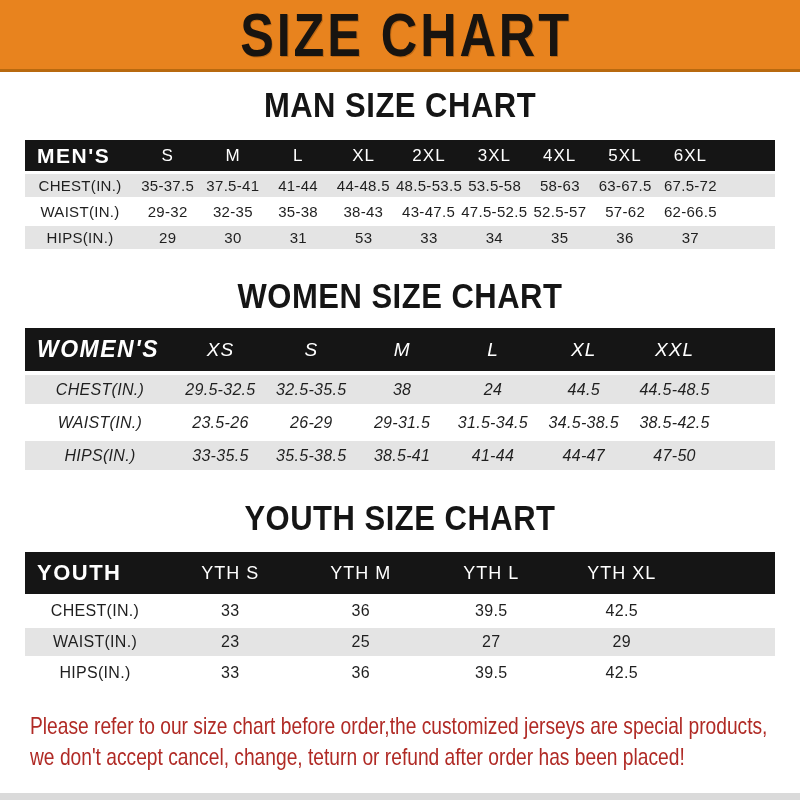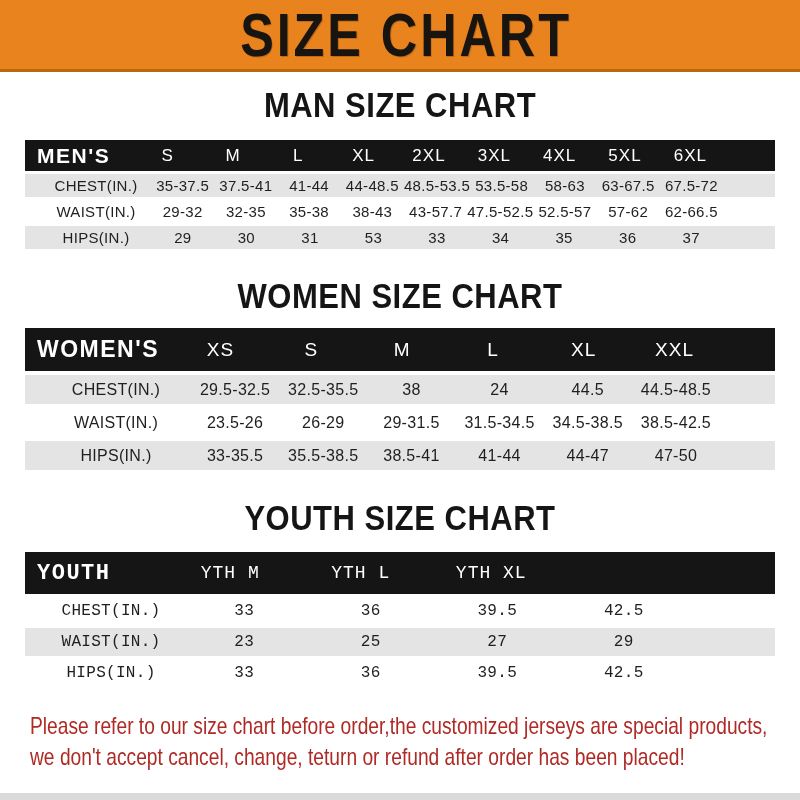--- a/index.html
+++ b/index.html
@@ -39,39 +39,39 @@
 
   
   .size-table { width: 750px; margin: 0 auto; }
   #sec-men   .size-table { margin-top: 17px; }
   #sec-women .size-table { margin-top: 13px; }
   #sec-youth .size-table { margin-top: 15px; }
 
   .t-row { display: grid; align-items: center; }
 
   .table-men   .t-row { grid-template-columns: 110px repeat(9, 1fr) 52px; }
-  .table-women .t-row { grid-template-columns: 150px repeat(6, 1fr) 55px; }
-  .table-youth .t-row { grid-template-columns: 140px repeat(4, 1fr) 88px; font-family: Liberation Mono, monospace; }
+  .table-women .t-row { grid-template-columns: 150px repeat(6, 1fr) 55px; font-style: italic; }
+  .table-youth .t-row { grid-template-columns: 140px repeat(4, 1fr) 88px; }
 
   .bar { background: #151515; color: #ffffff; }
   .table-men   .bar { height: 31px; }
   .table-women .bar { height: 43px; }
   .table-youth .bar { height: 42px; }
 
   .corner { font-weight: bold; padding-left: 12px; letter-spacing: 1.5px; white-space: nowrap; }
   .table-men   .corner { font-size: 21px; }
   .table-women .corner { font-size: 23px; }
   .table-youth .corner { font-size: 22px; }
 
   .colhead { text-align: center; letter-spacing: 1px; white-space: nowrap; }
   .table-men   .colhead { font-size: 17px; }
   .table-women .colhead { font-size: 19px; }
   .table-youth .colhead { font-size: 18px; }
 
-  .d-row { background: #ffffff; padding-left: 16px; }
+  .d-row { background: #ffffff; }
   .d-row.stripe { background: #E4E4E4; }
   .table-men   .d-row { height: 23px; margin-top: 3px; }
   .table-women .d-row { height: 29px; margin-top: 4px; }
   .table-youth .d-row { height: 28px; margin-top: 3px; }
 
   .rowlabel, .cell {
     text-align: center; color: #1f1f1f; letter-spacing: 0.3px; white-space: nowrap;
   }
   .table-men   .rowlabel, .table-men   .cell { font-size: 15px; }
   .table-women .rowlabel, .table-women .cell { font-size: 16px; }
@@ -124,21 +124,21 @@
         <span class="cell">58-63</span>
         <span class="cell">63-67.5</span>
         <span class="cell">67.5-72</span>
       </div>
       <div class="t-row d-row">
         <span class="rowlabel">WAIST(IN.)</span>
         <span class="cell">29-32</span>
         <span class="cell">32-35</span>
         <span class="cell">35-38</span>
         <span class="cell">38-43</span>
-        <span class="cell">43-57.7</span>
+        <span class="cell">43-47.5</span>
         <span class="cell">47.5-52.5</span>
         <span class="cell">52.5-57</span>
         <span class="cell">57-62</span>
         <span class="cell">62-66.5</span>
       </div>
       <div class="t-row d-row stripe">
         <span class="rowlabel">HIPS(IN.)</span>
         <span class="cell">29</span>
         <span class="cell">30</span>
         <span class="cell">31</span>
@@ -192,20 +192,21 @@
         <span class="cell">47-50</span>
       </div>
     </div>
 </section>
 
 <section id="sec-youth">
   <h2 class="section-title">YOUTH SIZE CHART</h2>
   <div class="size-table table-youth">
       <div class="t-row bar">
         <span class="corner">YOUTH</span>
+        <span class="colhead">YTH S</span>
         <span class="colhead">YTH M</span>
         <span class="colhead">YTH L</span>
         <span class="colhead">YTH XL</span>
       </div>
       <div class="t-row d-row">
         <span class="rowlabel">CHEST(IN.)</span>
         <span class="cell">33</span>
         <span class="cell">36</span>
         <span class="cell">39.5</span>
         <span class="cell">42.5</span>

